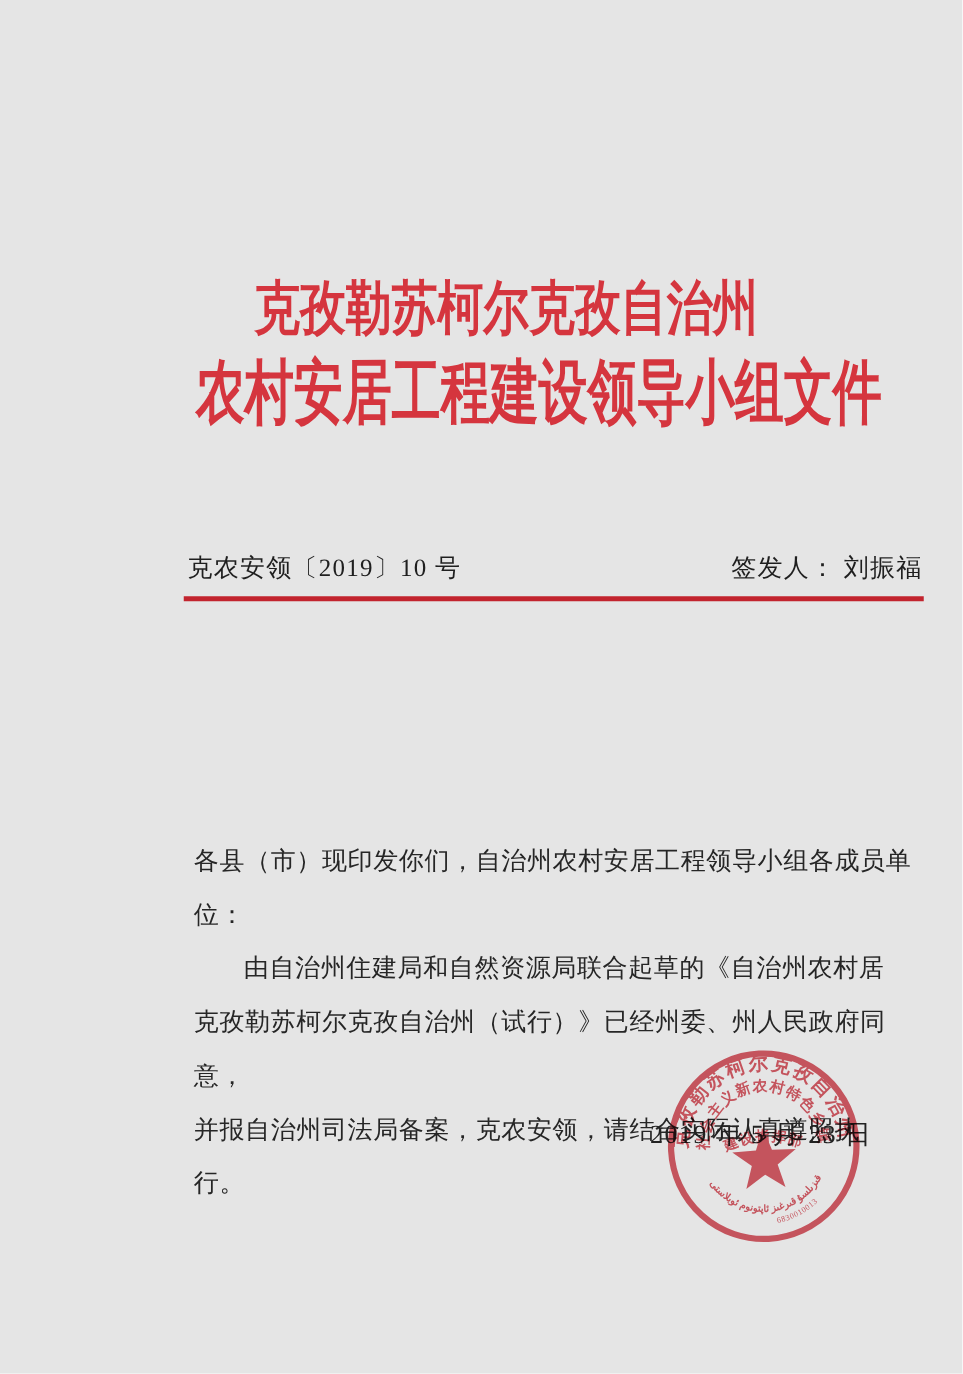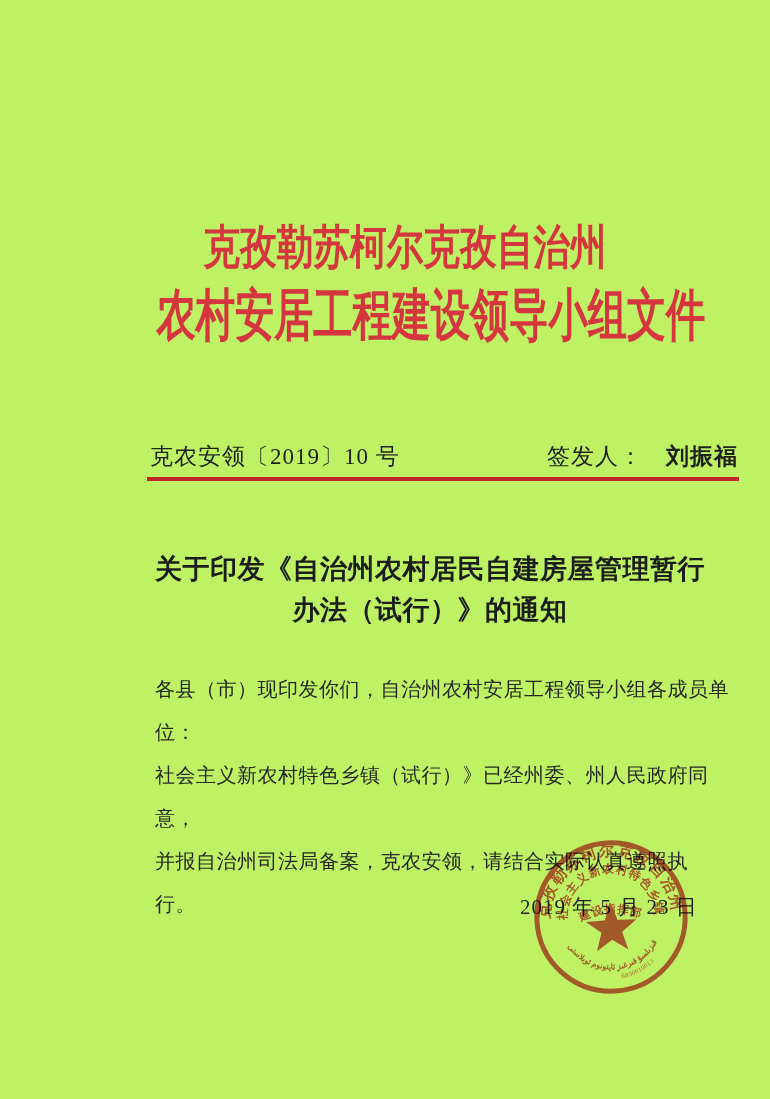--- a/index.html
+++ b/index.html
@@ -4,21 +4,21 @@
 <style>
   html, body {
     margin: 0;
     padding: 0;
     background: #ffffff;
   }
   .page {
     position: relative;
     width: 770px;
     height: 1099px;
-    background: #bef264;
+    background: #e5e5e5;
     overflow: hidden;
     font-family: "Liberation Serif", "DejaVu Serif", serif;
   }
   
   .hdr-line1 {
     position: absolute;
     top: 222px; left: 50px; width: 710px;
     text-align: center;
     color: #d5353e;
     font-weight: bold;
@@ -40,26 +40,26 @@
     transform-origin: 50% 50%;
     white-space: nowrap;
   }
   
   .meta-row {
     position: absolute;
     top: 441px; left: 150px; width: 588px;
     display: flex;
     justify-content: space-between;
     align-items: baseline;
-    font-size: 23px;
+    font-size: 20px;
     color: #1f1f1f;
     letter-spacing: 1px;
   }
   .signer { white-space: nowrap; }
-  .signer-name { font-weight: bold; margin-left: 23px; }
+  .signer-name { font-weight: normal; margin-left: 6px; }
   .red-rule {
     position: absolute;
     top: 477px; left: 147px; width: 592px; height: 4px;
     background: #c2242e;
   }
   
   .doc-title {
     position: absolute;
     top: 549px; left: 110px; width: 640px;
     text-align: center;
@@ -110,28 +110,25 @@
 
   <div class="meta-row">
     <span>克农安领〔2019〕10 号</span>
     <span class="signer">
       <span>签发人：</span><span class="signer-name">刘振福</span>
     </span>
   </div>
 
   <div class="red-rule"></div>
 
-  <div class="doc-title">
-    <div>关于印发《自治州农村居民自建房屋管理暂行</div>
-    <div>办法（试行）》的通知</div>
-  </div>
 
   <div class="body-text">
     <div>各县（市）现印发你们，自治州农村安居工程领导小组各成员单位：</div>
-    <div>社会主义新农村特色乡镇（试行）》已经州委、州人民政府同意，</div>
+    <div class="indent">由自治州住建局和自然资源局联合起草的《自治州农村居</div>
+    <div>克孜勒苏柯尔克孜自治州（试行）》已经州委、州人民政府同意，</div>
     <div>并报自治州司法局备案，克农安领，请结合实际认真遵照执</div>
     <div>行。</div>
   </div>
 
   <div class="doc-date">2019 年 5 月 23 日</div>
 
   <svg class="seal" viewBox="0 0 180 180" xmlns="http://www.w3.org/2000/svg">
     <defs>
       <path id="sealArcOuter" d="M 42.5,129.9 A 62,62 0 1 1 137.5,129.9" fill="none"></path>
       <path id="sealArcInner" d="M 54.5,117.7 A 45,45 0 1 1 125.5,117.7" fill="none"></path>

